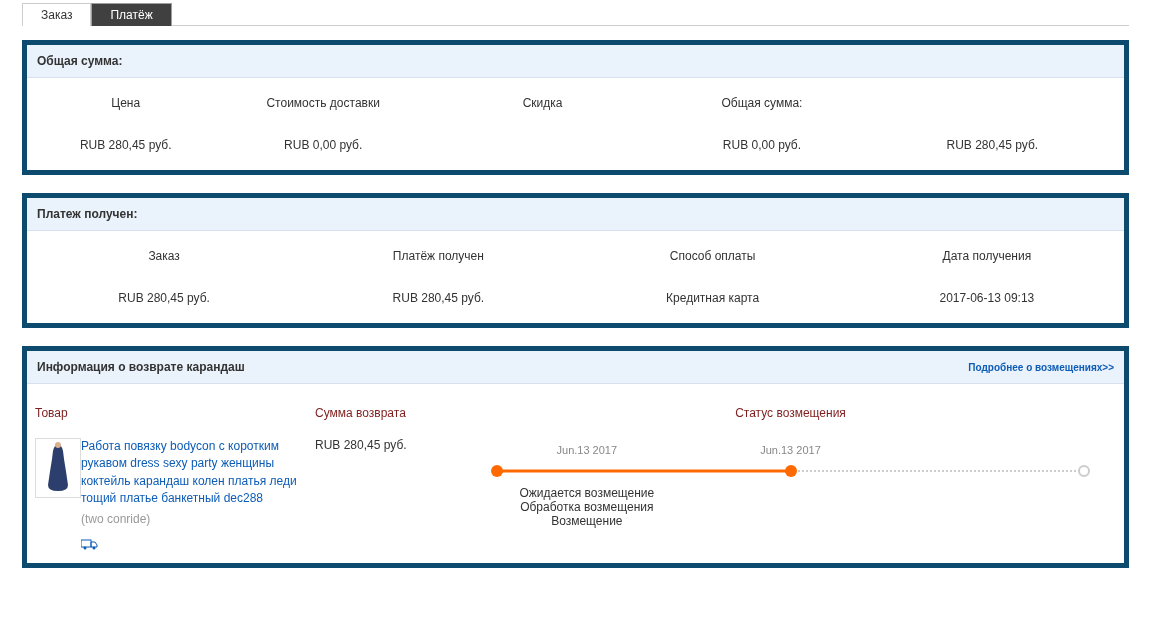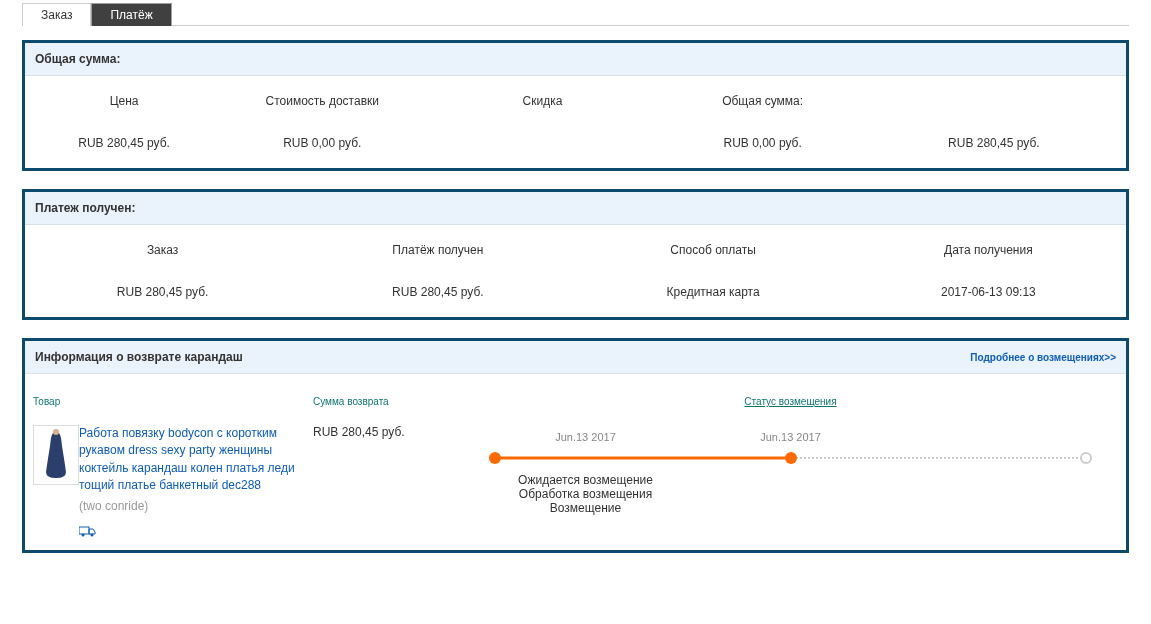--- a/index.html
+++ b/index.html
@@ -26,21 +26,21 @@
     background: #fff;
     position: relative;
     top: 1px;
   }
   .tab.active {
     background: #404040;
     color: #fff;
     border-color: #9e9e9e;
   }
   .panel {
-    border: 3px solid #0c4a6e;
+    border: 5px solid #0c4a6e;
     margin-bottom: 18px;
   }
   .panel-header {
     background: #eaf2fb;
     border-bottom: 1px solid #d6e1ed;
     padding: 9px 10px;
     font-weight: bold;
     font-size: 12px;
     color: #333;
     display: flex;
@@ -73,22 +73,22 @@
   .cols-5 .col:nth-child(5){ width: 24%; }
 
   
   .cols-4 .col { width: 25%; }
 
   
   .refund-body { padding: 22px 8px 10px 8px; }
   .refund-head { display: flex; margin-bottom: 18px; }
   .rcol1 { width: 280px; }
   .rcol2 { width: 150px; }
-  .rcol3 { flex: 1; text-align: center; text-decoration: underline; }
-  .refund-head .lbl { font-size: 10px; color: #0f766e; }
+  .rcol3 { flex: 1; text-align: center; }
+  .refund-head .lbl { font-size: 12px; color: #7f1d1d; }
 
   .refund-row { display: flex; align-items: flex-start; }
   .product-cell { width: 280px; display: flex; gap: 0; }
   .thumb {
     width: 46px; height: 60px;
     border: 1px solid #ddd;
     display: flex;
     align-items: center;
     justify-content: center;
     flex-shrink: 0;

